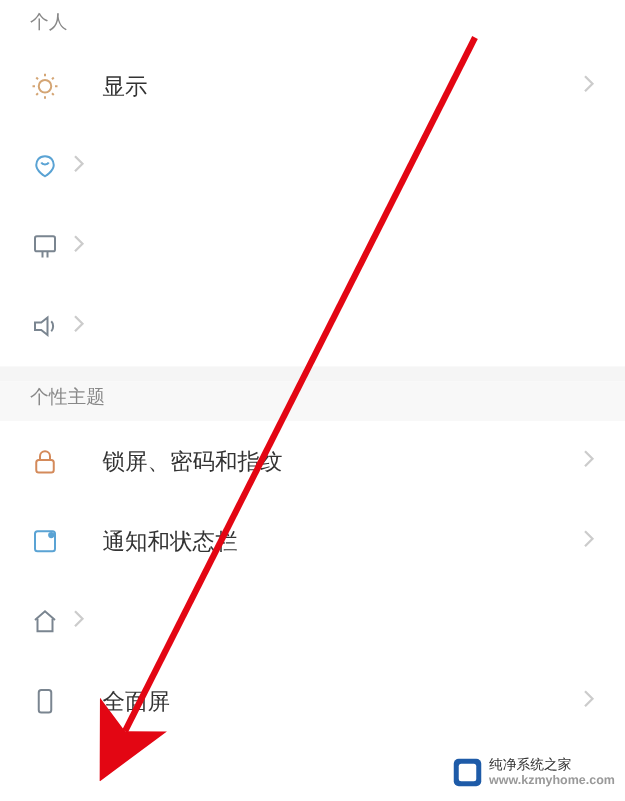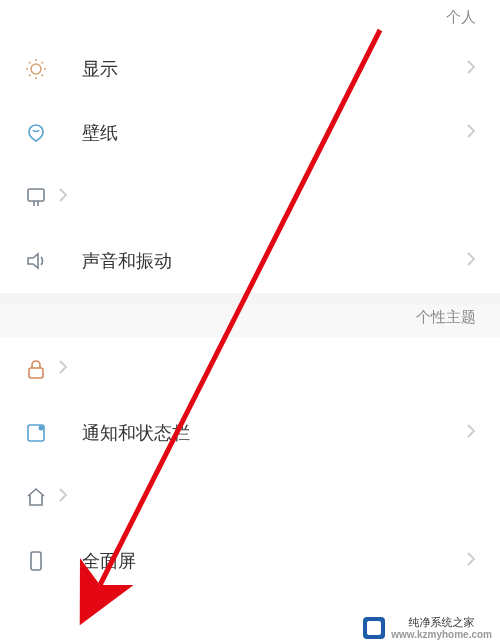--- a/index.html
+++ b/index.html
@@ -9,21 +9,20 @@
       background: #ffffff;
       font-family: -apple-system, BlinkMacSystemFont, "PingFang SC", "Helvetica Neue", sans-serif;
       position: relative;
       overflow: hidden;
     }
     .section-header {
       padding: 3px 24px 10px 24px;
       font-size: 15px;
       color: #888888;
       background: #f8f8f8;
-      text-align: right;
     }
     .section-header.first {
       background: #ffffff;
       padding-top: 8px;
     }
     .settings-item {
       display: flex;
       align-items: center;
       padding: 20px 24px;
       background: #ffffff;
@@ -56,27 +55,26 @@
       left: 0;
       width: 500px;
       height: 641px;
       pointer-events: none;
       z-index: 10;
     }
     
     .watermark {
       position: absolute;
       right: 8px;
-      bottom: 0;
+      bottom: 10px;
       display: flex;
       align-items: center;
       gap: 6px;
       z-index: 20;
       pointer-events: none;
-      text-align: center;
     }
     .wm-logo {
       width: 22px;
       height: 22px;
       background: #1e5ba8;
       border-radius: 4px;
       display: flex;
       align-items: center;
       justify-content: center;
     }
@@ -128,21 +126,20 @@
   </span>
 </div>
 
 <div class="settings-item">
   <span class="icon-wrap ic-wallpaper">
     <svg width="24" height="24" viewBox="0 0 24 24" fill="none" stroke="currentColor" stroke-width="1.6">
         <path d="M12 4 C7 4 5 8 5 11 C5 16 12 20 12 20 C12 20 19 16 19 11 C19 8 17 4 12 4 Z"></path>
         <path d="M9 9 C10 11 14 11 15 9"></path>
       </svg>
   </span>
-  <span class="label">壁纸</span>
   <span class="chevron">
     <svg width="10" height="16" viewBox="0 0 10 16" fill="none" stroke="currentColor" stroke-width="1.8">
         <polyline points="2,2 8,8 2,14"></polyline>
       </svg>
   </span>
 </div>
 
 <div class="settings-item">
   <span class="icon-wrap ic-theme">
     <svg width="24" height="24" viewBox="0 0 24 24" fill="none" stroke="currentColor" stroke-width="1.6">
@@ -158,41 +155,41 @@
   </span>
 </div>
 
 <div class="settings-item">
   <span class="icon-wrap ic-sound">
     <svg width="24" height="24" viewBox="0 0 24 24" fill="none" stroke="currentColor" stroke-width="1.6">
         <path d="M4 9 L4 15 L9 15 L14 19 L14 5 L9 9 Z"></path>
         <path d="M17 8 C19 10 19 14 17 16"></path>
       </svg>
   </span>
-  <span class="label">声音和振动</span>
   <span class="chevron">
     <svg width="10" height="16" viewBox="0 0 10 16" fill="none" stroke="currentColor" stroke-width="1.8">
         <polyline points="2,2 8,8 2,14"></polyline>
       </svg>
   </span>
 </div>
 
 <div class="section-gap"></div>
 
 <div class="section-header">
   <span>个性主题</span>
 </div>
 
 <div class="settings-item">
   <span class="icon-wrap ic-lock">
     <svg width="24" height="24" viewBox="0 0 24 24" fill="none" stroke="currentColor" stroke-width="1.6">
         <rect x="5" y="11" width="14" height="10" rx="2"></rect>
         <path d="M8 11 V8 a4 4 0 0 1 8 0 v3"></path>
       </svg>
   </span>
+  <span class="label">锁屏、密码和指纹</span>
   <span class="chevron">
     <svg width="10" height="16" viewBox="0 0 10 16" fill="none" stroke="currentColor" stroke-width="1.8">
         <polyline points="2,2 8,8 2,14"></polyline>
       </svg>
   </span>
 </div>
 
 <div class="settings-item">
   <span class="icon-wrap ic-notif">
     <svg width="24" height="24" viewBox="0 0 24 24" fill="none" stroke="currentColor" stroke-width="1.6">

